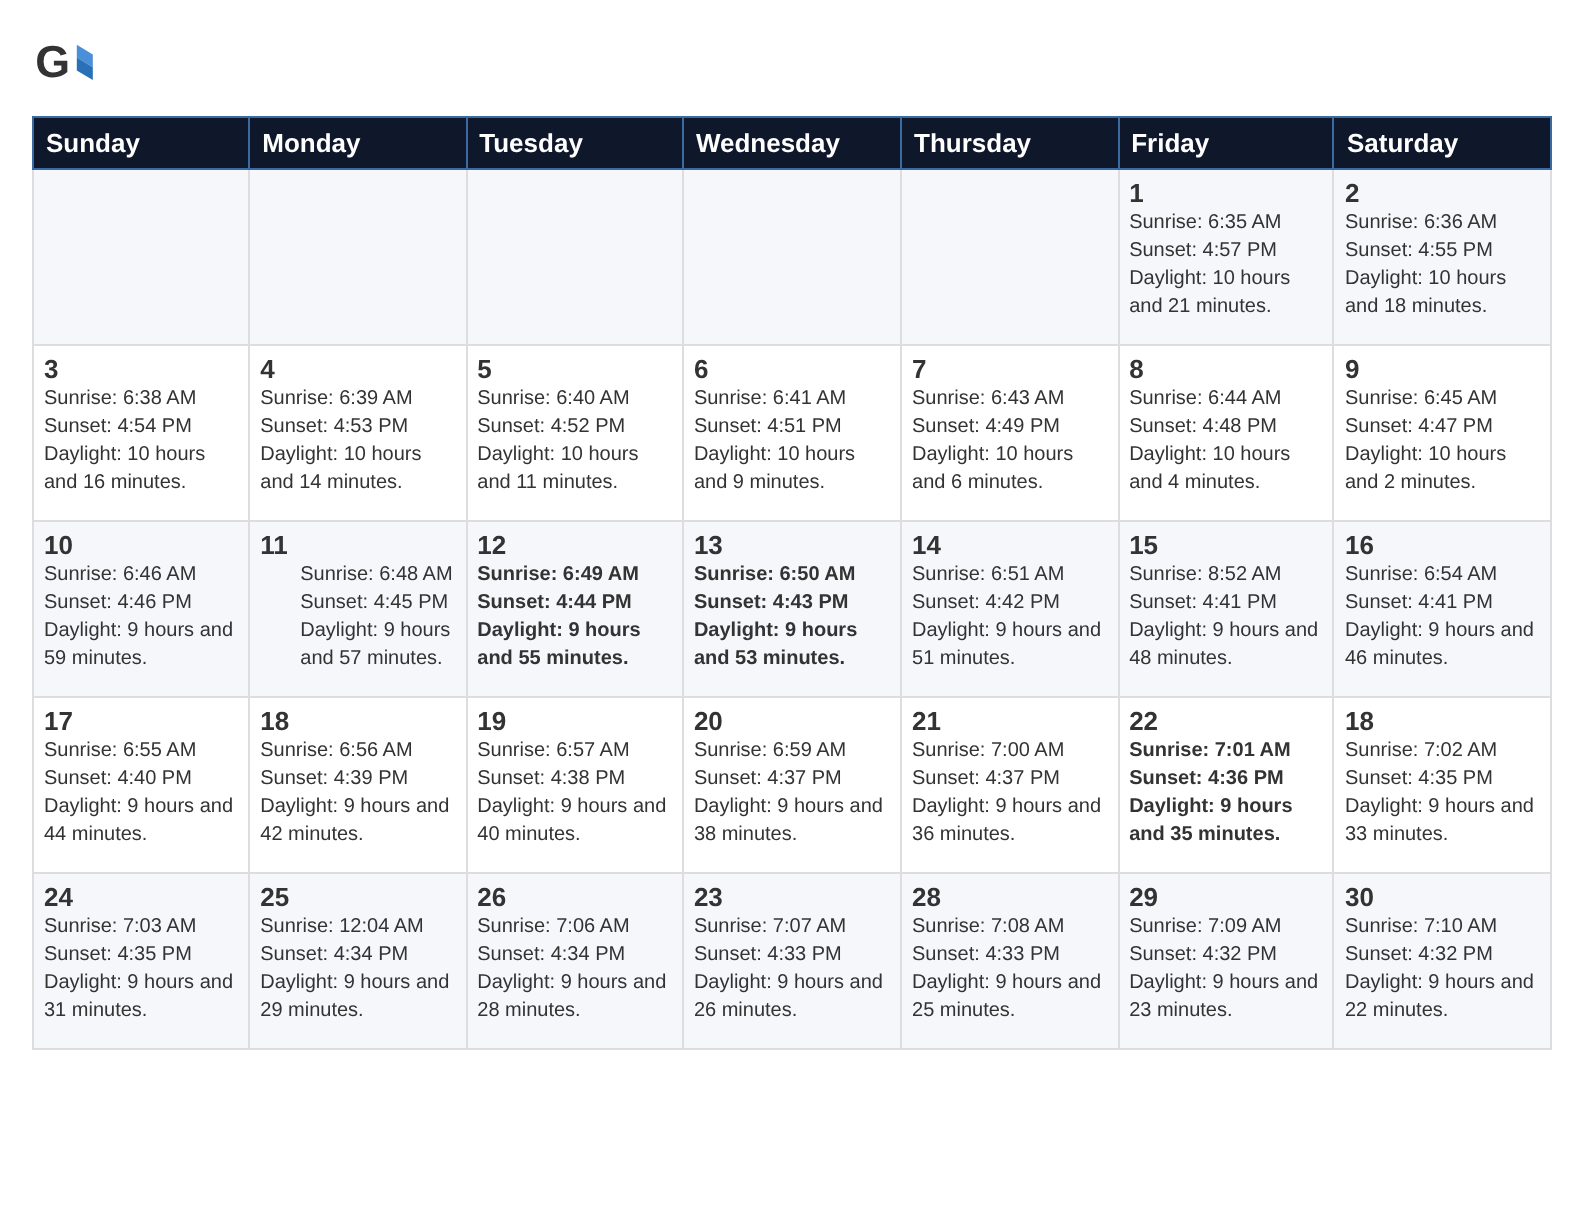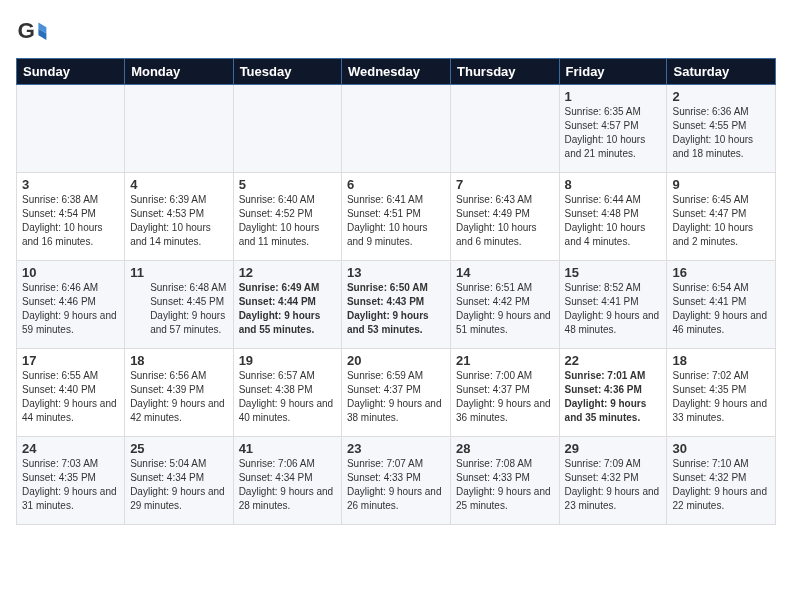--- a/index.html
+++ b/index.html
@@ -279,26 +279,26 @@
       </tr>
       <tr>
         <td>
           <span class="day-num">24</span>
           <div class="day-info" style="white-space: pre-line;">Sunrise: 7:03 AM
 Sunset: 4:35 PM
 Daylight: 9 hours and 31 minutes.</div>
         </td>
         <td>
           <span class="day-num">25</span>
-          <div class="day-info" style="white-space: pre-line;">Sunrise: 5:04 AM
+          <div class="day-info" style="white-space: pre-line;">Sunrise: 12:04 AM
 Sunset: 4:34 PM
 Daylight: 9 hours and 29 minutes.</div>
         </td>
         <td>
-          <span class="day-num">41</span>
+          <span class="day-num">26</span>
           <div class="day-info" style="white-space: pre-line;">Sunrise: 7:06 AM
 Sunset: 4:34 PM
 Daylight: 9 hours and 28 minutes.</div>
         </td>
         <td>
           <span class="day-num">23</span>
           <div class="day-info" style="white-space: pre-line;">Sunrise: 7:07 AM
 Sunset: 4:33 PM
 Daylight: 9 hours and 26 minutes.</div>
         </td>

